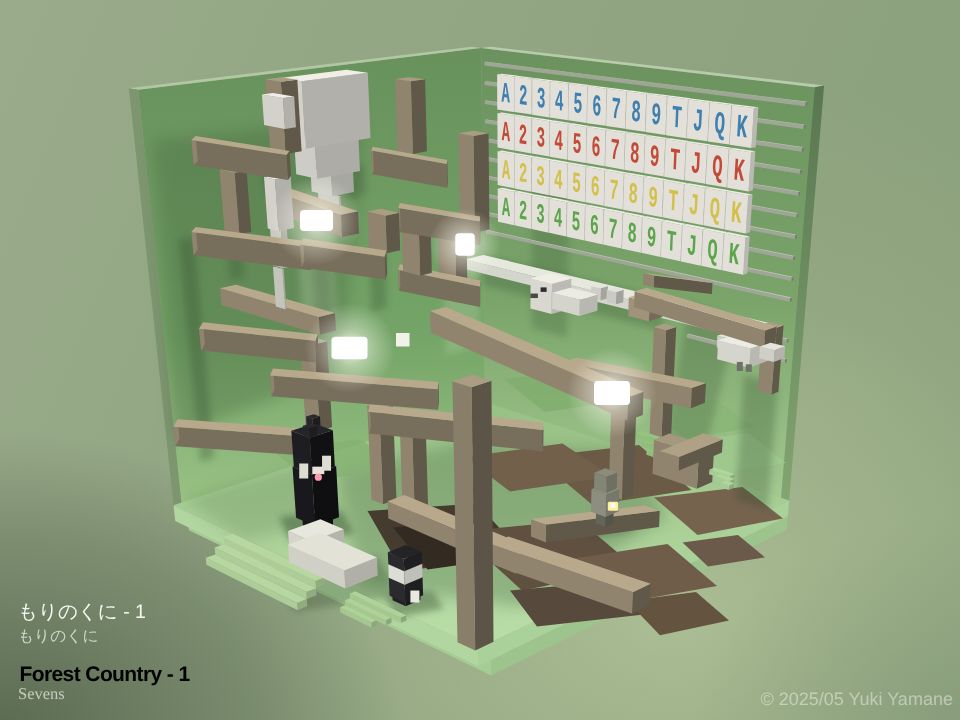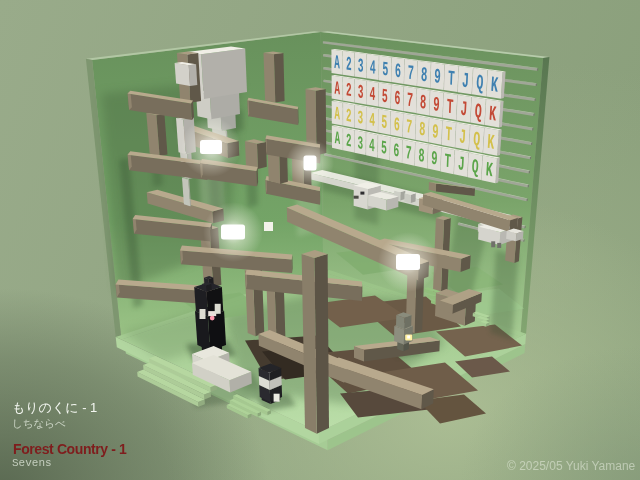--- a/index.html
+++ b/index.html
@@ -1,17 +1,17 @@
 <!DOCTYPE html>
 <html><head><meta charset="utf-8"><style>
 html,body{margin:0;padding:0;width:640px;height:480px;overflow:hidden;background:#93a689;}
 #t1{position:absolute;left:12px;top:399px;font-size:13px;font-weight:normal;color:#f4f7f1;font-family:"Liberation Sans",sans-serif;}
 #t2{position:absolute;left:12px;top:416.5px;font-size:10.5px;color:#ced7c8;font-family:"Liberation Sans",sans-serif;}
-#t3{position:absolute;left:13px;top:441px;font-size:14px;font-weight:bold;color:#7f1d1d;font-family:"Liberation Sans",sans-serif;letter-spacing:-0.4px;}
-#t4{position:absolute;left:12px;top:457px;font-size:11px;color:#c3cdbd;font-family:Liberation Mono, monospace;}
+#t3{position:absolute;left:13px;top:441px;font-size:14px;font-weight:bold;color:#000000;font-family:"Liberation Sans",sans-serif;letter-spacing:-0.4px;}
+#t4{position:absolute;left:12px;top:457px;font-size:11px;color:#c3cdbd;font-family:Liberation Serif, serif;}
 #c{position:absolute;left:507px;top:459px;color:rgba(242,247,237,0.48);font-size:12px;font-family:"Liberation Sans",sans-serif;}
 </style></head><body>
 <svg xmlns="http://www.w3.org/2000/svg" width="640" height="480" viewBox="0 0 640 480">
 <defs>
 <radialGradient id="bgbright" cx="0.70" cy="0.86" r="0.46">
 <stop offset="0" stop-color="#aec096" stop-opacity="0.9"></stop>
         <stop offset="1" stop-color="#aec096" stop-opacity="0"></stop>
 </radialGradient>
 <radialGradient id="bgbright2" cx="0.86" cy="0.55" r="0.42">
 <stop offset="0" stop-color="#9db08a" stop-opacity="0.55"></stop>
@@ -718,13 +718,13 @@
 <circle cx="211" cy="147" r="30" fill="url(#glow)"></circle>
 <rect x="200.0" y="140.0" width="22" height="14" rx="2.5" fill="#ffffff"></rect>
 <circle cx="310" cy="163" r="24" fill="url(#glow)"></circle>
 <rect x="303.5" y="155.5" width="13" height="15" rx="2.5" fill="#ffffff"></rect>
 <circle cx="233" cy="232" r="30" fill="url(#glow)"></circle>
 <rect x="221.0" y="224.5" width="24" height="15" rx="2.5" fill="#ffffff"></rect>
 <circle cx="408" cy="262" r="30" fill="url(#glow)"></circle>
 <rect x="396.0" y="254.0" width="24" height="16" rx="2.5" fill="#ffffff"></rect>
 <rect x="264" y="222" width="9" height="9" fill="#f2f2ea"></rect>
 </svg>
-<div id="t1">もりのくに - 1</div><div id="t2">しちならべ</div><div id="t3">Forest Country - 1</div><div id="t4">Sevens</div>
+<div id="t1">もりのくに - 1</div><div id="t2">もりのくに</div><div id="t3">Forest Country - 1</div><div id="t4">Sevens</div>
 <div id="c">© 2025/05 Yuki Yamane</div>
 </body></html>

